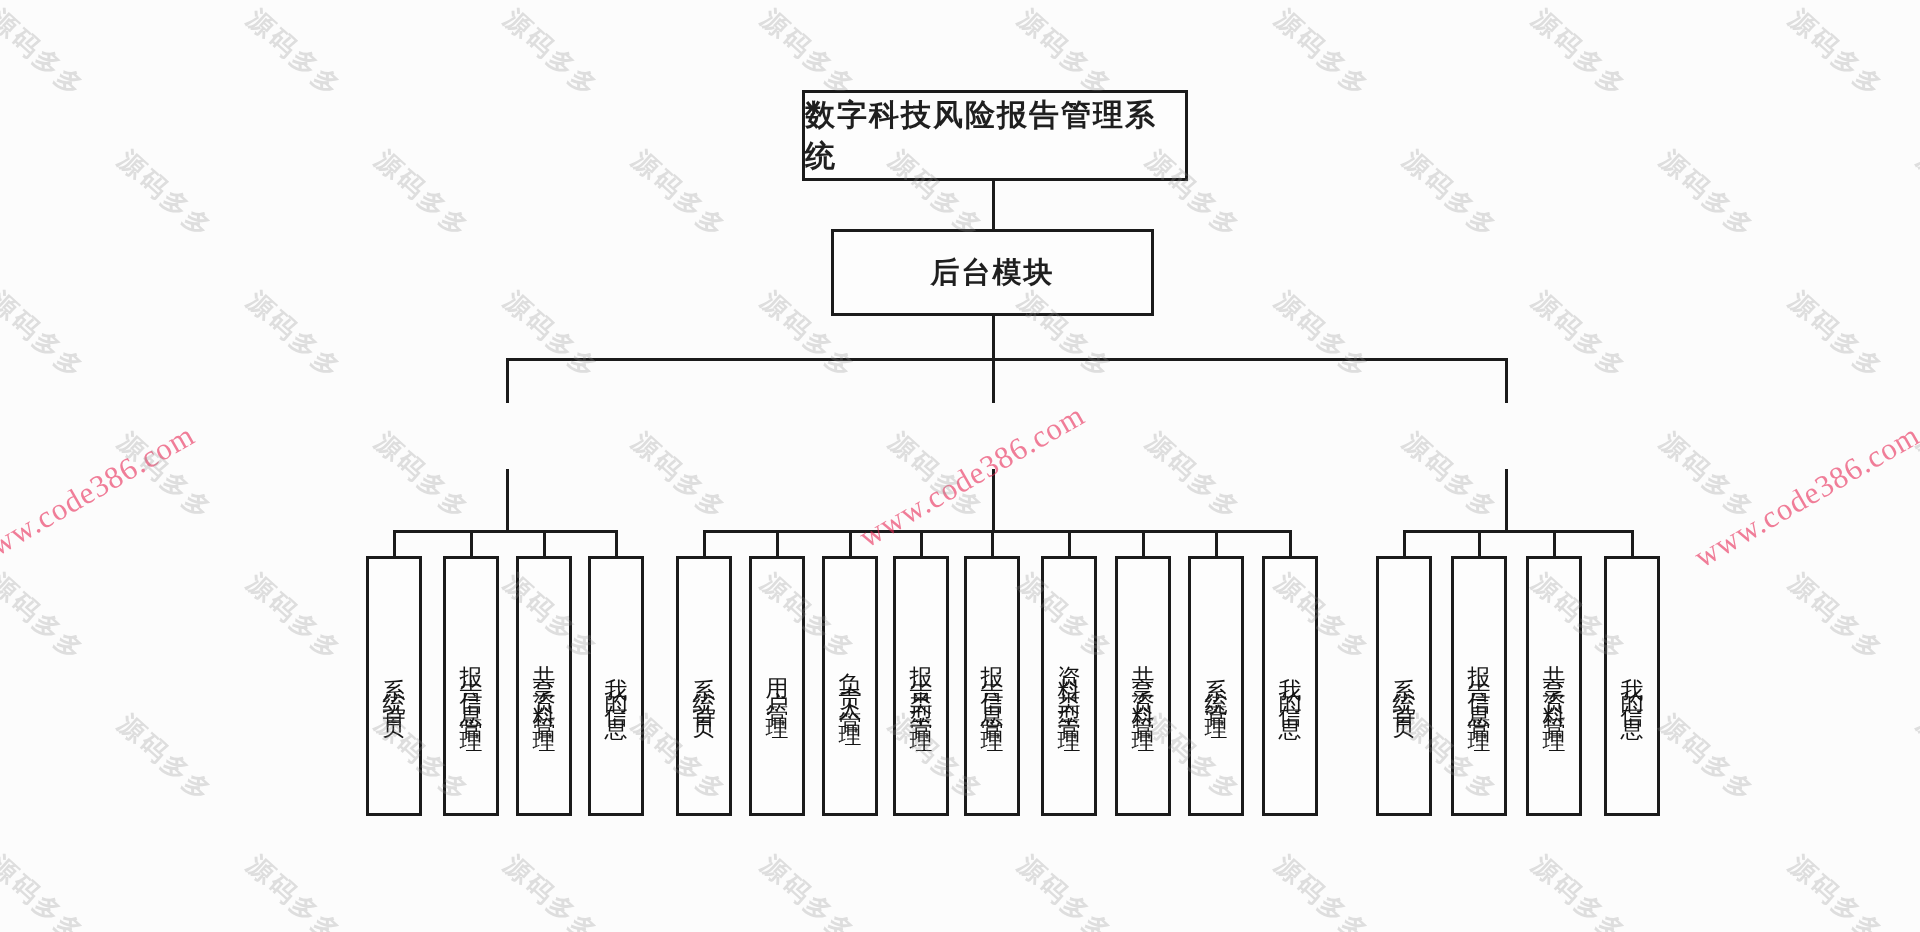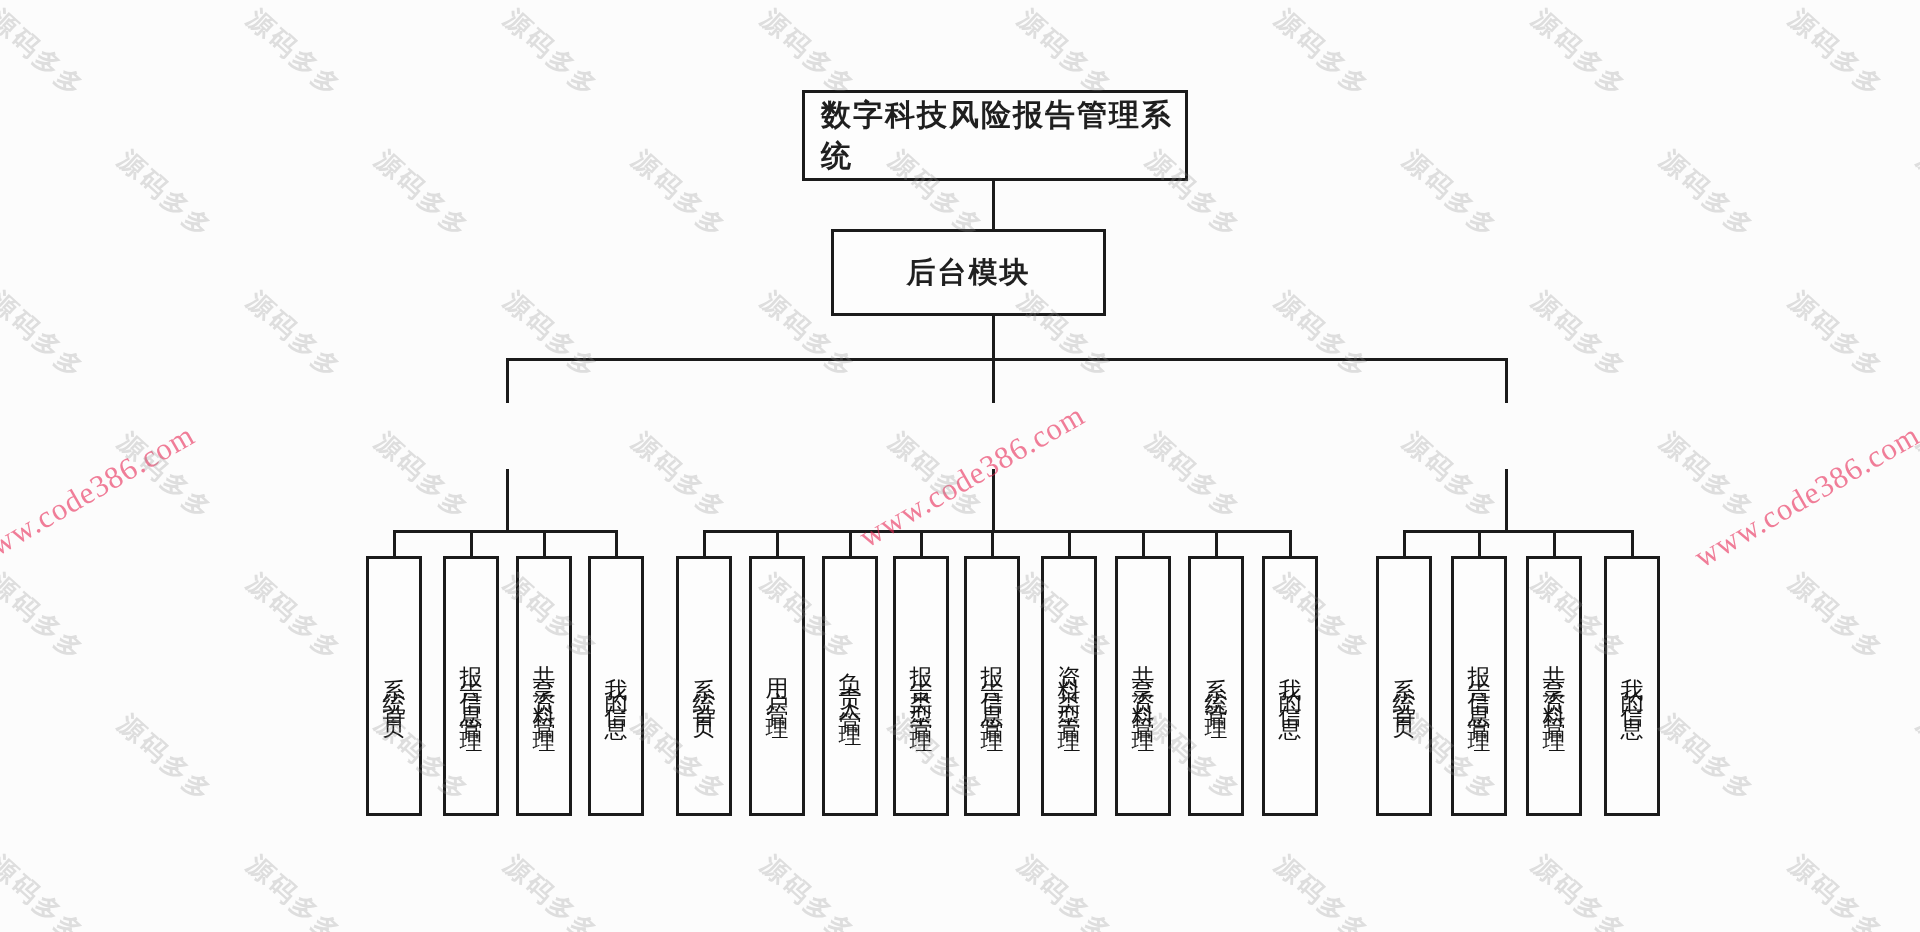--- a/index.html
+++ b/index.html
@@ -19,21 +19,21 @@
     border:3px solid #1b1b1b;
     background:#fdfdfd;
     display:flex;align-items:center;justify-content:center;
     color:#1f1f1f;
     font-family:"Liberation Sans", sans-serif;
     font-weight:700;
     letter-spacing:2px;
     box-sizing:border-box;
     z-index:2;
   }
-  .node.root{font-size:30px;padding-left:16px;}
+  .node.root{font-size:30px;}
   .node.module{font-size:29px;}
   .node.branch{font-size:28px;}
   .leaf{
     position:absolute;
     border:3px solid #1b1b1b;
     background:#fdfdfd;
     display:flex;align-items:center;justify-content:center;
     box-sizing:border-box;
     z-index:2;
   }
@@ -73,21 +73,21 @@
 </style>
 </head>
 <body>
 
 <div id="stage">
 
   <div class="node root" style="left:802px;top:90px;width:386px;height:91px;">
     <span>数字科技风险报告管理系统</span>
   </div>
 
-  <div class="node module" style="left:831px;top:229px;width:275px;height:87px;">
+  <div class="node module" style="left:831px;top:229px;width:323px;height:87px;">
     <span>后台模块</span>
   </div>
 
   <div id="watermark-layer">
     <span class="wm-url" style="left:-45px;top:478px;">www.code386.com</span>
     <span class="wm-url" style="left:845px;top:458px;">www.code386.com</span>
     <span class="wm-url" style="left:1680px;top:478px;">www.code386.com</span>
   <span class="wm-tile" style="left: 6px; top: 2px;">源码多多</span>
       <span class="wm-tile" style="left: 263px; top: 2px;">源码多多</span>
       <span class="wm-tile" style="left: 520px; top: 2px;">源码多多</span>

